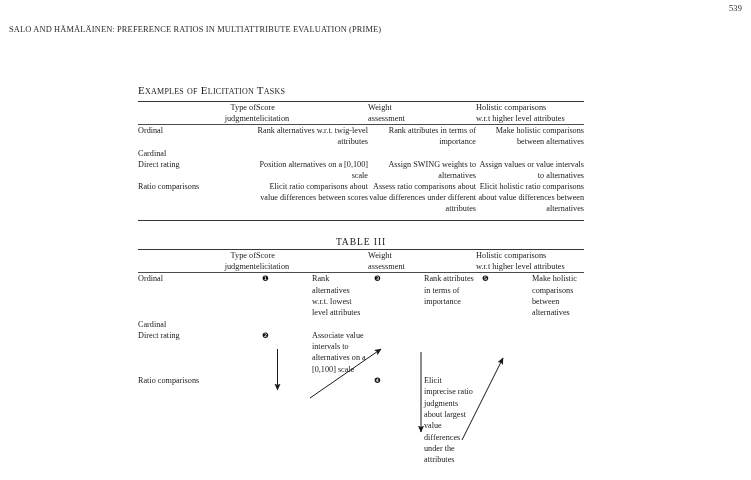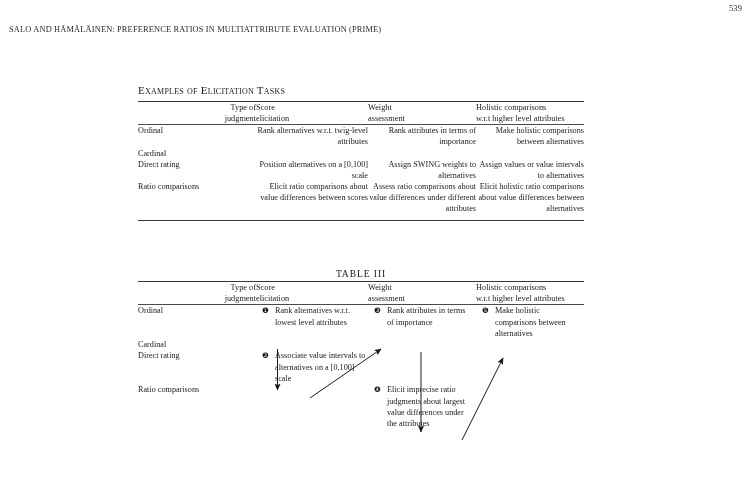--- a/index.html
+++ b/index.html
@@ -41,21 +41,21 @@
     font-size: 8.4px;
   }
 
   
   .table-block {
     position: absolute;
     left: 138px;
     width: 446px;
   }
   #table-2 { top: 40px; }
-  #table-3 { top: 268px; }
+  #table-3 { top: 236px; }
 
   .tbl-caption {
     text-align: center;
     font-size: 9.6px;
     letter-spacing: 0.9px;
     margin-bottom: 2px;
     color: #1a1a1a;
   }
   .tbl-subcaption {
     font-size: 11px;
@@ -125,20 +125,21 @@
   .task-marker {
     flex: 0 0 auto;
     width: 13px;
     font-size: 7.6px;
     line-height: 1.45;
     color: #111111;
   }
   .task-text {
     flex: 1 1 auto;
     padding-right: 2px;
+    margin-left: 37px;
   }
   .t-col2 { padding-left: 6px; }
   .t-col3 { padding-left: 6px; }
   .t-col4 { padding-left: 6px; }
 
   
   #flow-arrows {
     position: absolute;
     left: 0;
     top: 0;

